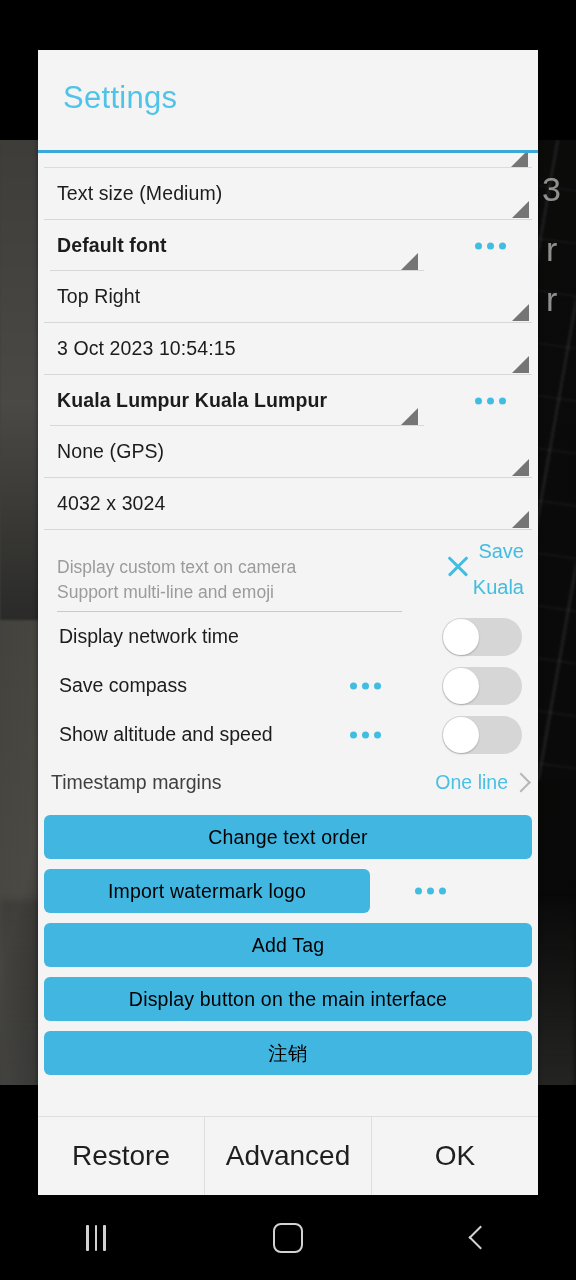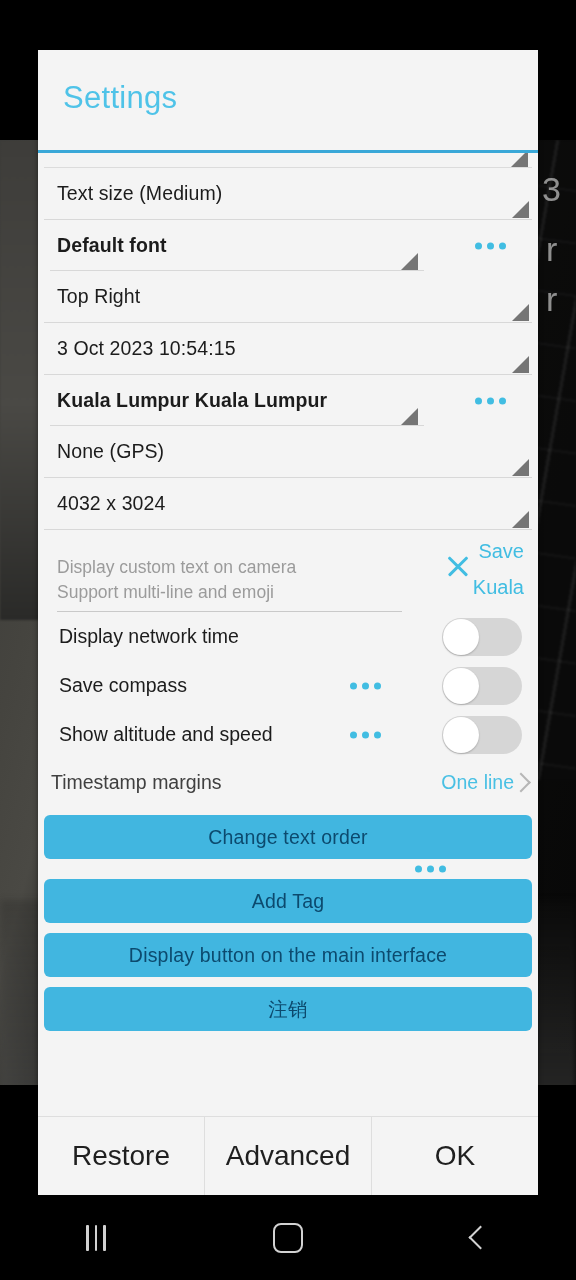--- a/index.html
+++ b/index.html
@@ -138,32 +138,32 @@
   }
   .tog .kebab{right:143px;}
 
   .margins{
     position:relative;height:46px;margin:0 6px;
     display:flex;align-items:center;
   }
   .margins .lbl{font-size:19.5px;color:#404040;padding-left:7px;}
   .margins .right{
     position:absolute;right:0;top:50%;transform:translateY(-50%);
-    display:flex;align-items:center;
+    display:flex;align-items:center;gap:6px;
   }
   .margins .oneline{font-size:19.5px;color:#49c0e4;}
   .chev{
     width:12px;height:12px;border-right:2.4px solid #b6b6b6;border-top:2.4px solid #b6b6b6;
     transform:rotate(45deg);display:block;margin-right:4px;
   }
 
   
   .btnwrap{position:relative;margin:10px 6px 0 6px;display:flex;align-items:center;}
   .bluebtn{
-    background:#41b6e0;color:#0c4a6e;border-radius:6px;height:44px;
+    background:#41b6e0;color:#000000;border-radius:6px;height:44px;
     display:flex;align-items:center;justify-content:center;
     font-size:19.5px;letter-spacing:.2px;
   }
   .bluebtn.wide{flex:1 1 auto;}
   .bluebtn.narrow{width:326px;flex:0 0 auto;}
   .btnwrap .kebab{right:86px;}
 
   
   .dlg-footer{
     flex:0 0 auto;height:78px;border-top:1px solid #dedede;
@@ -308,20 +308,21 @@
           <span class="oneline">One line</span>
           <span class="chev"></span>
         </span>
       </div>
 
       <div id="button-list">
           <div class="btnwrap">
             <div class="bluebtn wide">Change text order</div>
           </div>
           <div class="btnwrap">
+            <div class="bluebtn narrow">Import watermark logo</div>
             <span class="kebab">
               <i></i>
               <i></i>
               <i></i>
             </span>
           </div>
           <div class="btnwrap">
             <div class="bluebtn wide">Add Tag</div>
           </div>
           <div class="btnwrap">

